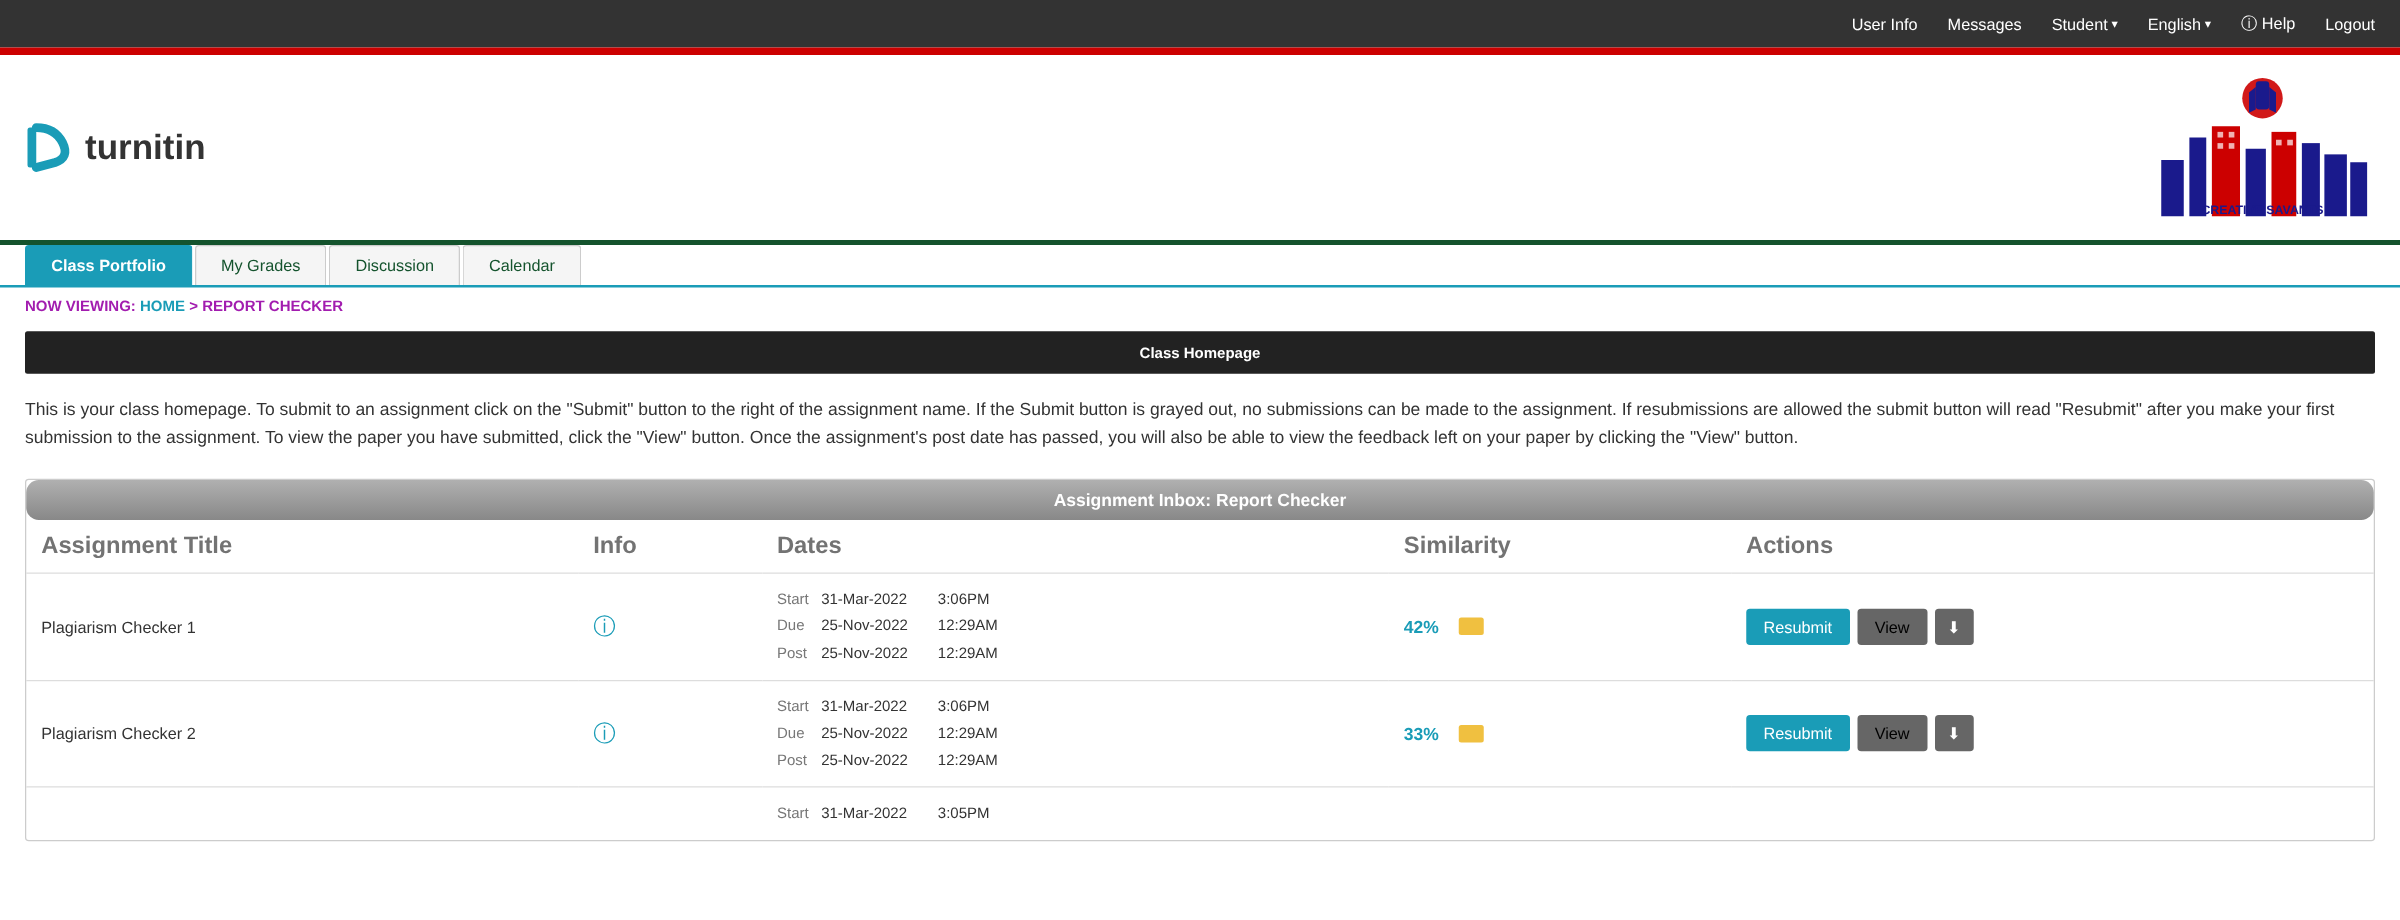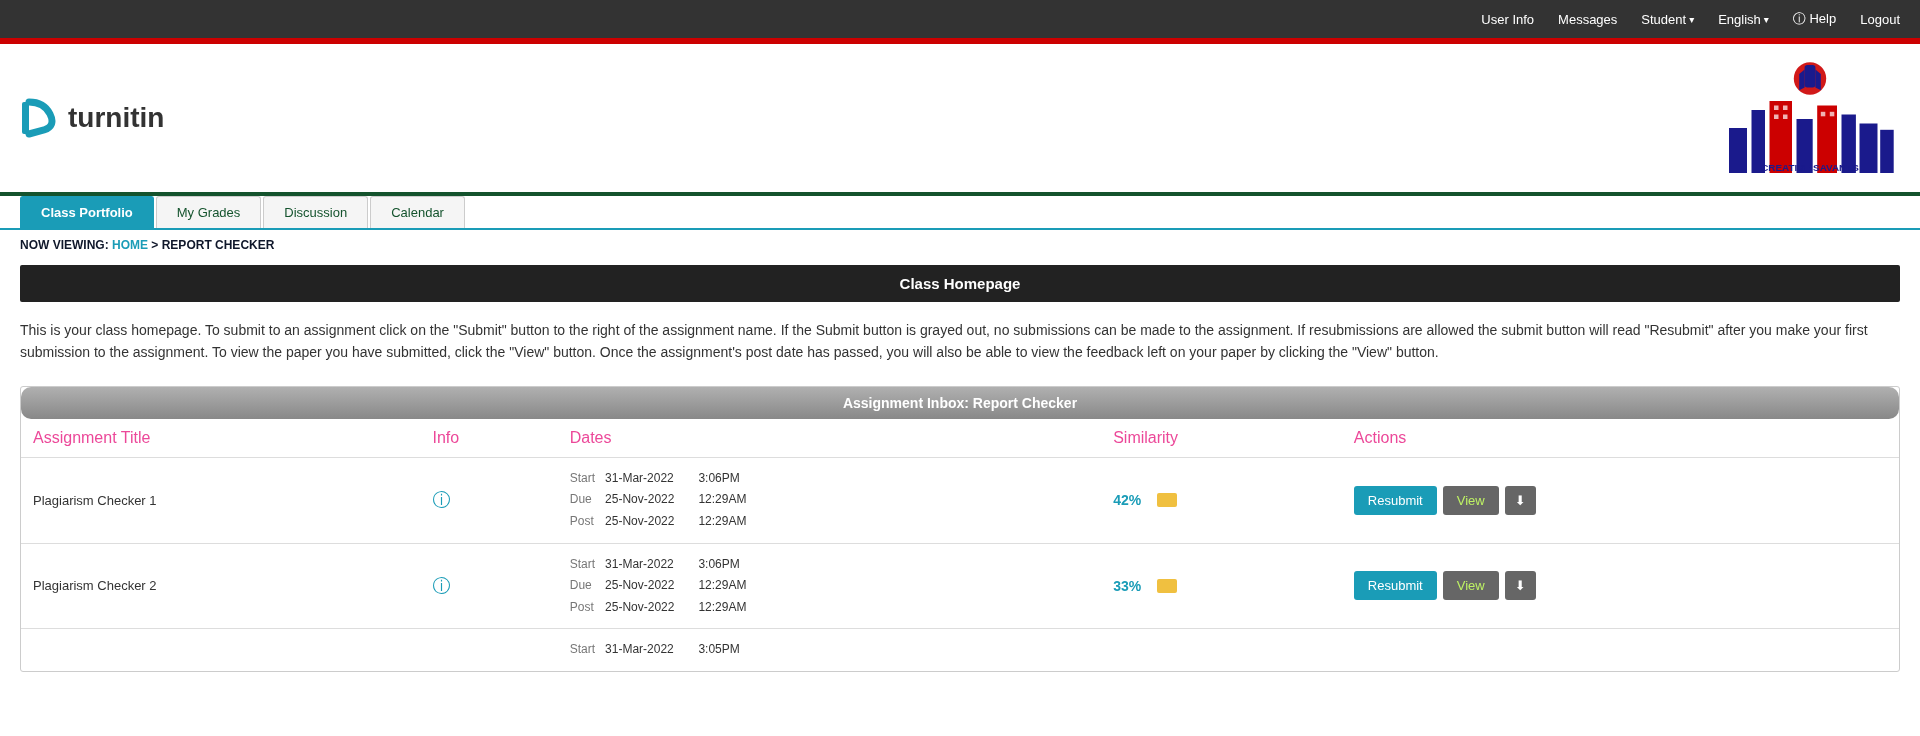--- a/index.html
+++ b/index.html
@@ -98,30 +98,30 @@
     .breadcrumb {
       padding: 8px 20px;
       font-size: 12px;
       color: #555;
     }
     .breadcrumb a {
       color: #1a9cb7;
       text-decoration: none;
       font-weight: bold;
     }
-    .breadcrumb span { color: #0f172a; font-weight: bold; }
+    .breadcrumb span { color: #a21caf; font-weight: bold; }
 
     
     .class-homepage-header {
       background: #222;
       color: #fff;
       text-align: center;
       padding: 10px;
       margin: 5px 20px;
-      font-size: 15px;
+      font-size: 12px;
       font-weight: bold;
       border-radius: 2px;
     }
 
     
     .description {
       padding: 12px 20px;
       font-size: 14px;
       color: #333;
       line-height: 1.6;
@@ -144,24 +144,24 @@
     }
     .inbox-table {
       width: 100%;
       border-collapse: collapse;
     }
     .inbox-table thead tr {
       border-bottom: 1px solid #ddd;
     }
     .inbox-table th {
       padding: 10px 12px;
-      font-weight: normal;
-      color: #ec4899;
+      font-weight: bold;
+      color: #737373;
       text-align: left;
-      font-size: 16px;
+      font-size: 19px;
     }
     .inbox-table tbody tr {
       border-bottom: 1px solid #ddd;
     }
     .inbox-table tbody tr:last-child {
       border-bottom: none;
     }
     .inbox-table td {
       padding: 10px 12px;
       vertical-align: middle;
@@ -218,21 +218,21 @@
       background: #1a9cb7;
       color: #fff;
       border: none;
       padding: 7px 14px;
       cursor: pointer;
       border-radius: 3px;
       font-size: 13px;
     }
     .btn-view {
       background: #666;
-      color: #bef264;
+      color: #000000;
       border: none;
       padding: 7px 14px;
       cursor: pointer;
       border-radius: 3px;
       font-size: 13px;
     }
     .btn-download {
       background: #666;
       color: #fff;
       border: none;

